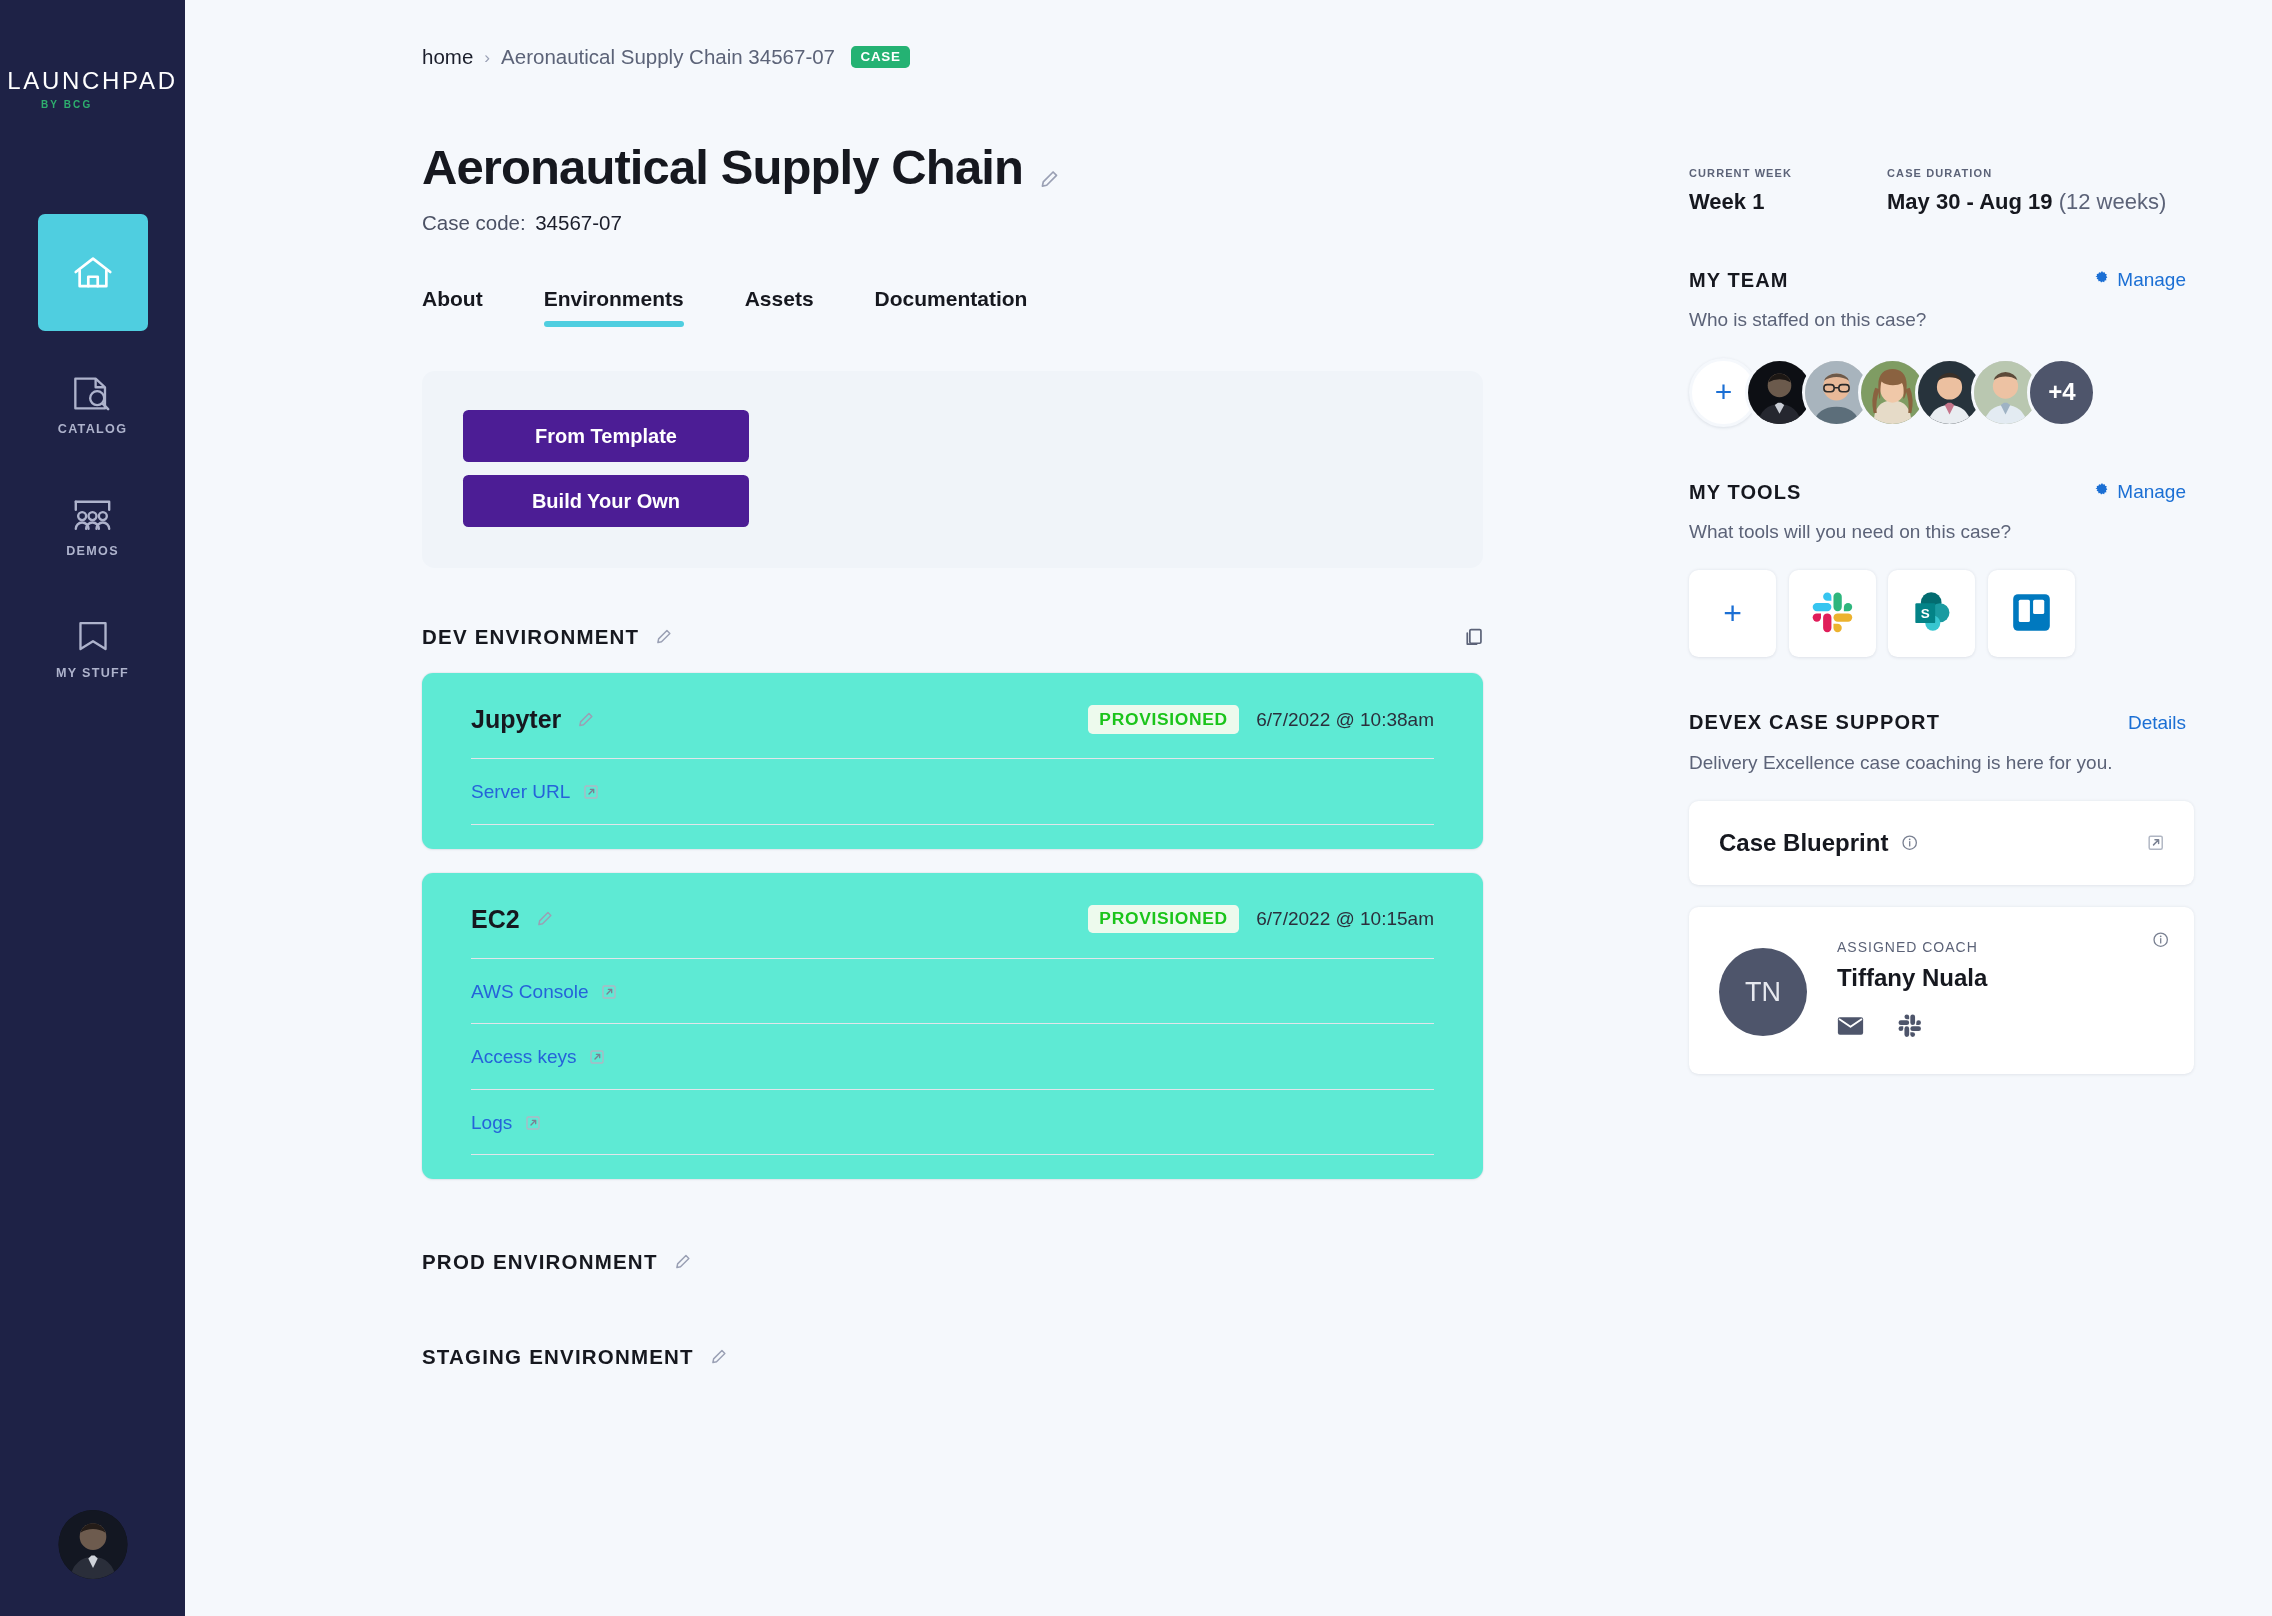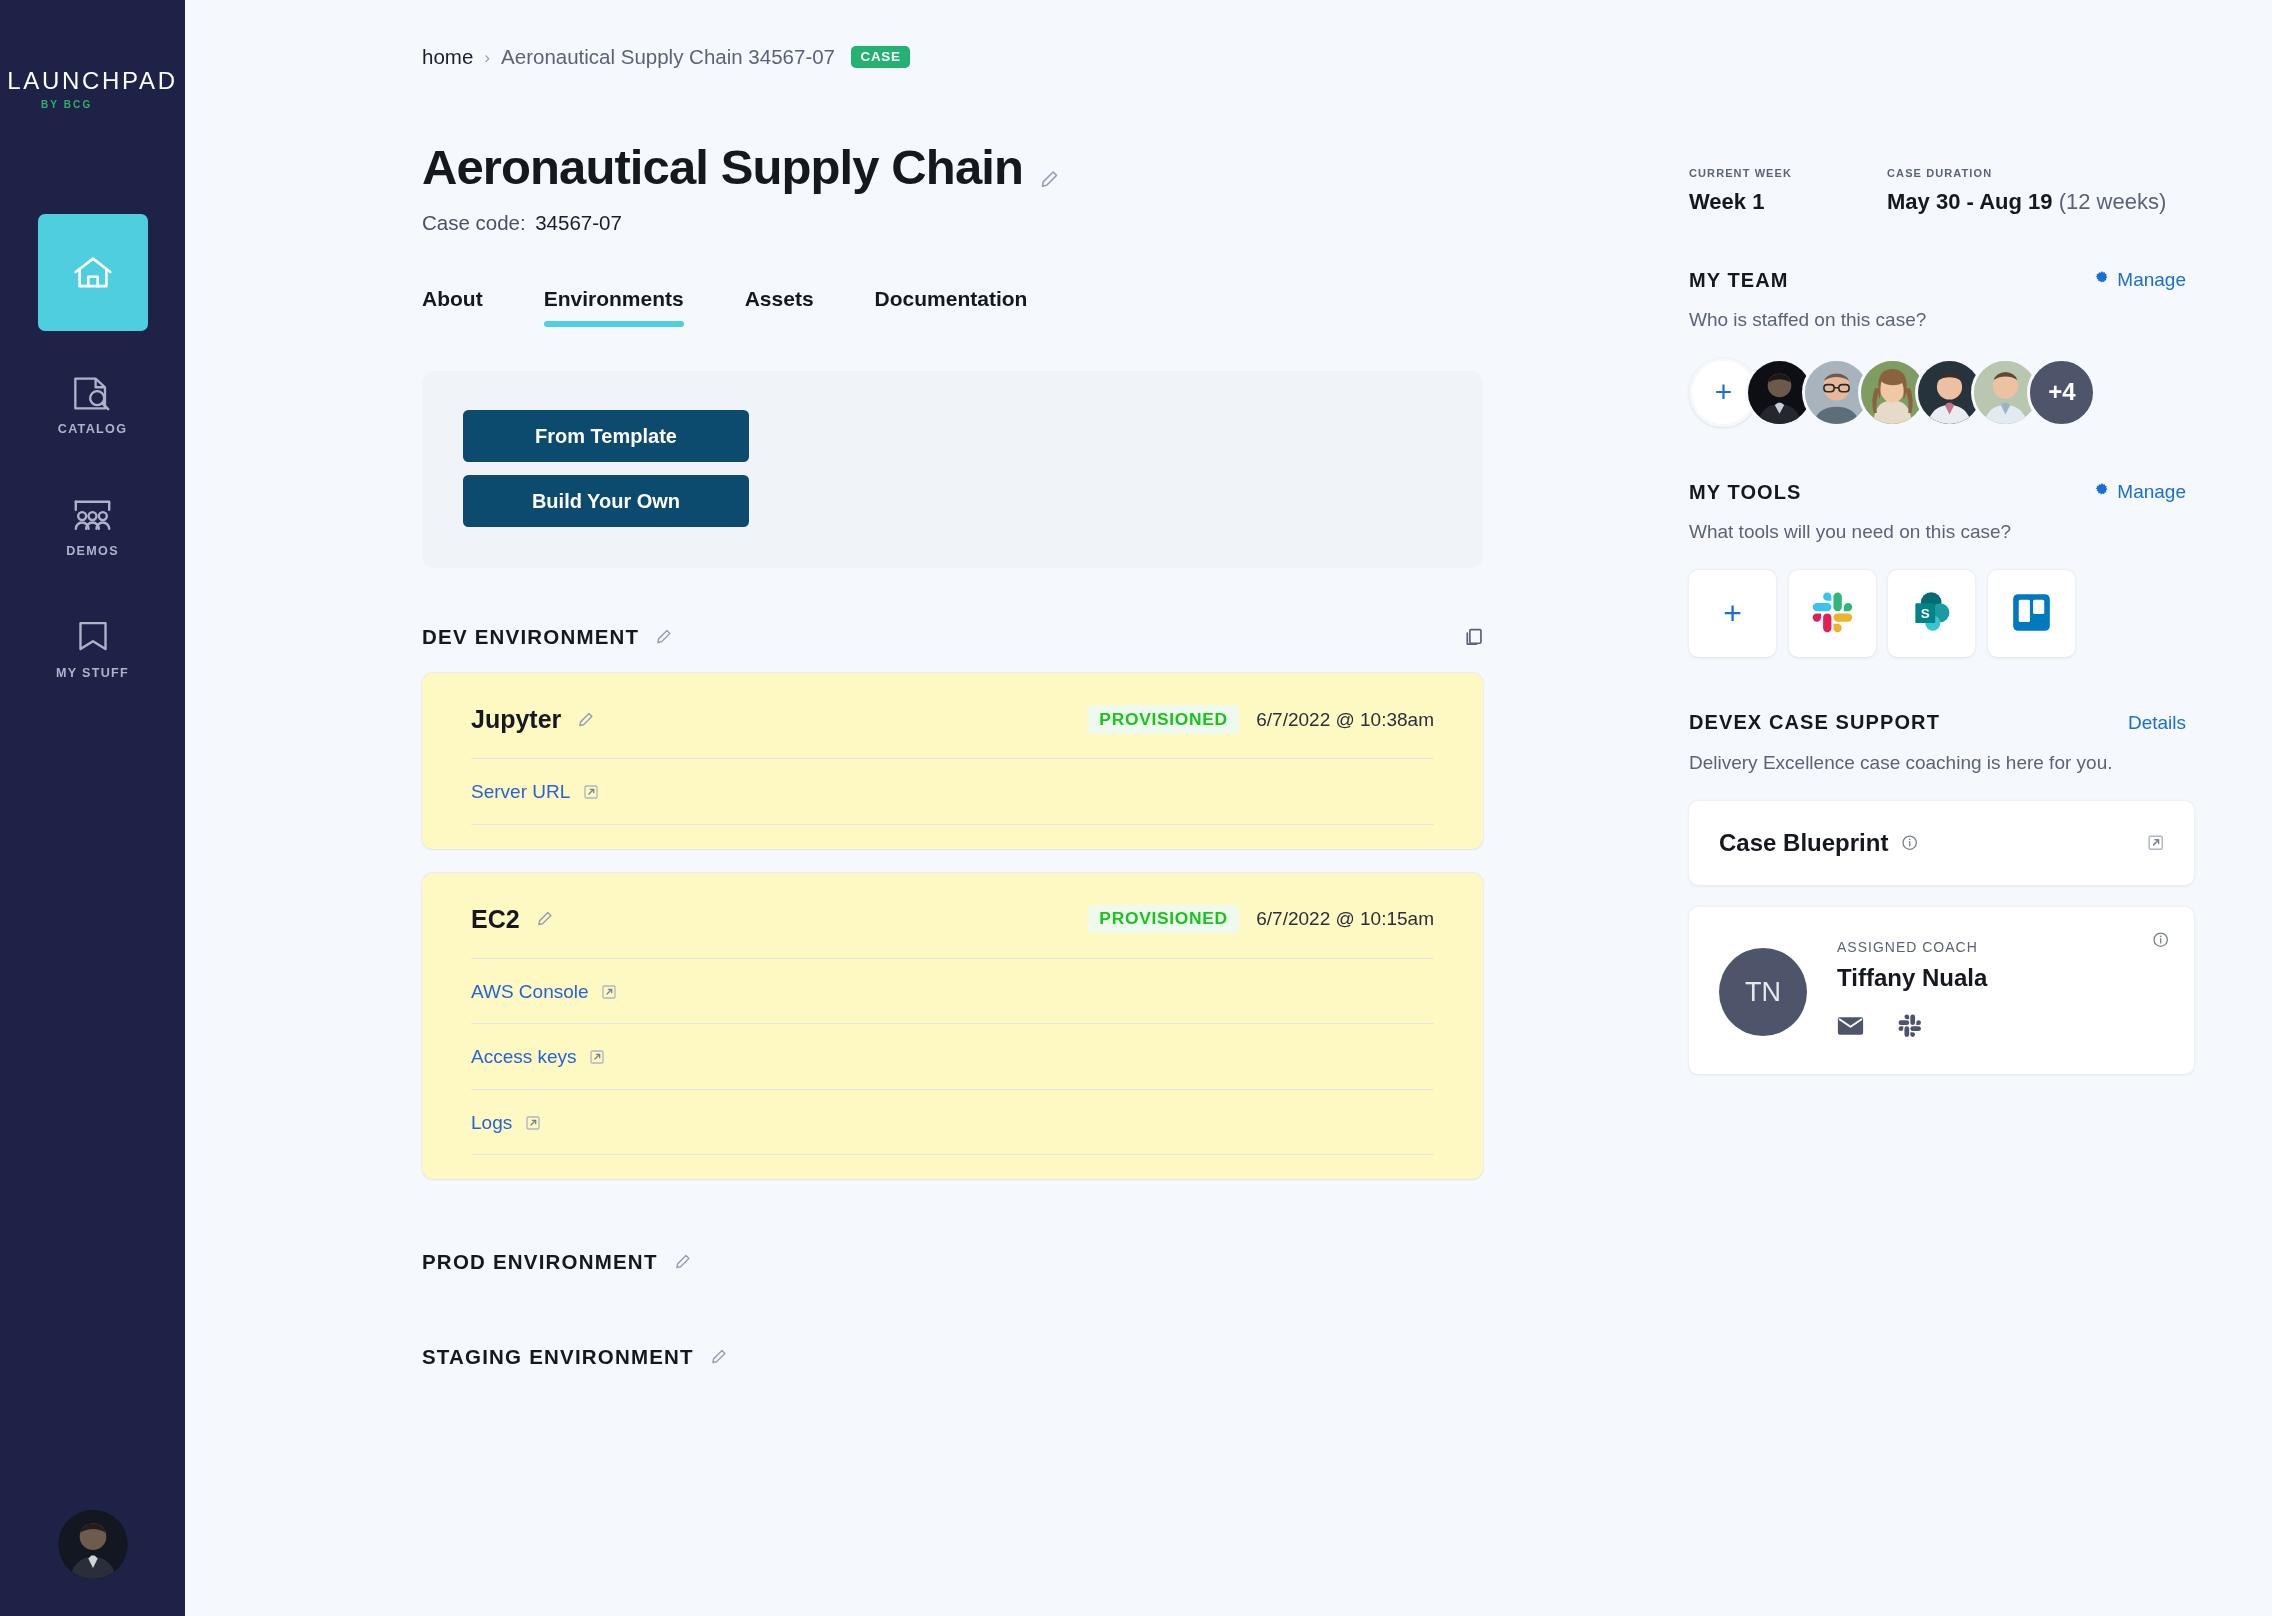--- a/index.html
+++ b/index.html
@@ -91,39 +91,39 @@
     border-radius: 12.6px; padding: 38px 41px 41px;
     display: flex; justify-content: space-between; align-items: flex-start;
   }
   .setup-title { font-size: 24px; font-weight: 700; color: #16181F; }
   .setup-desc {
     margin-top: 20.5px; font-size: 19px; color: #5C6378;
     line-height: 1.52; max-width: 687px;
   }
   .setup-btns { display: flex; flex-direction: column; gap: 12.6px; margin-top: 1.6px; }
   .btn-dark {
-    background: #0c4a6e; color: #fff; border: none;
+    background: #4c1d95; color: #fff; border: none;
     font-family: inherit; font-size: 20px; font-weight: 700;
     width: 286px; height: 52px; border-radius: 5.5px; cursor: pointer;
   }
 
   
   .section-head {
     margin-top: 57px; display: flex; align-items: center;
     width: 1061px;
   }
   .section-title {
     font-size: 20.5px; font-weight: 700; color: #16181F; letter-spacing: 1.2px;
   }
   .pencil { margin-left: 16px; cursor: pointer; display: inline-flex; }
   .copy-ico { margin-left: auto; cursor: pointer; display: inline-flex; }
 
   
   .env-card {
-    margin-top: 24px; width: 1061px; background: #fef9c3;
+    margin-top: 24px; width: 1061px; background: #5eead4;
     border-radius: 11px; padding: 32px 49px 24px;
     box-shadow: 0 0.8px 2.4px rgba(20,30,60,.07), 0 0 0 0.8px rgba(20,30,60,.035);
   }
   .env-card-head { display: flex; align-items: center; }
   .env-name { font-size: 25px; font-weight: 700; color: #16181F; }
   .env-status {
     margin-left: auto; color: #1BC41B; background: #EDFAED;
     font-size: 17.4px; font-weight: 700; letter-spacing: 0.7px;
     padding: 5.5px 11px; border-radius: 4.7px; line-height: 1;
   }

